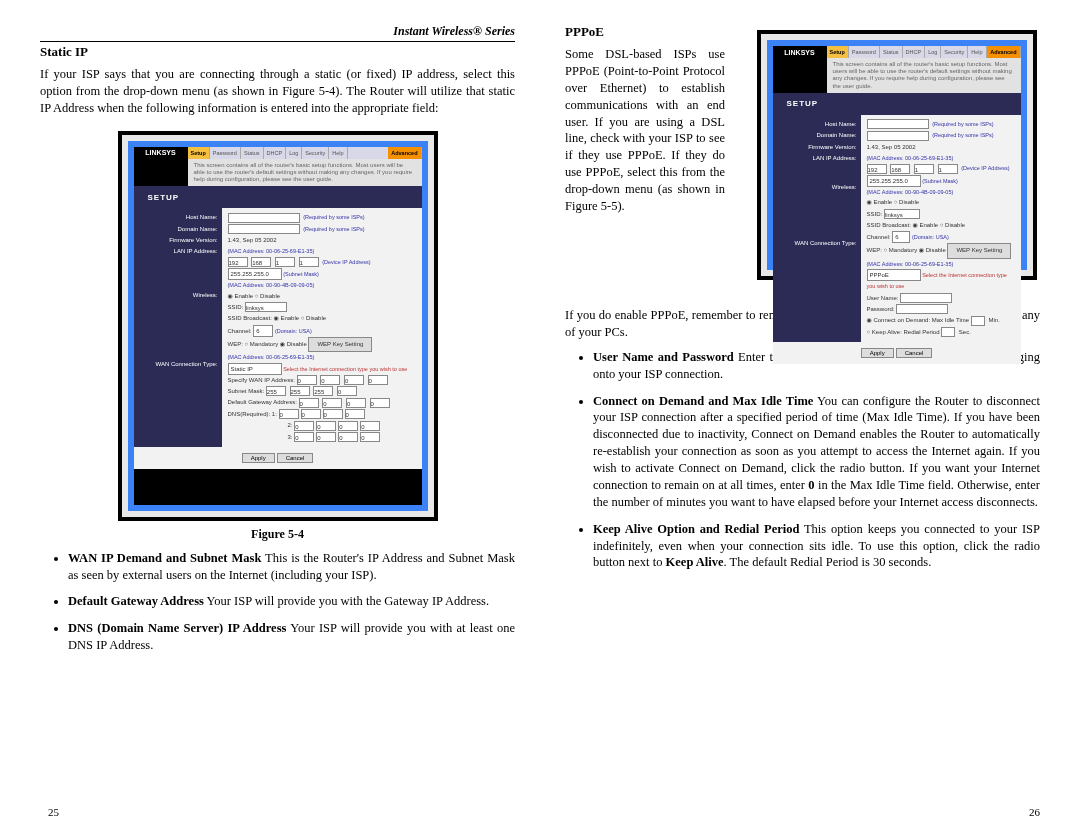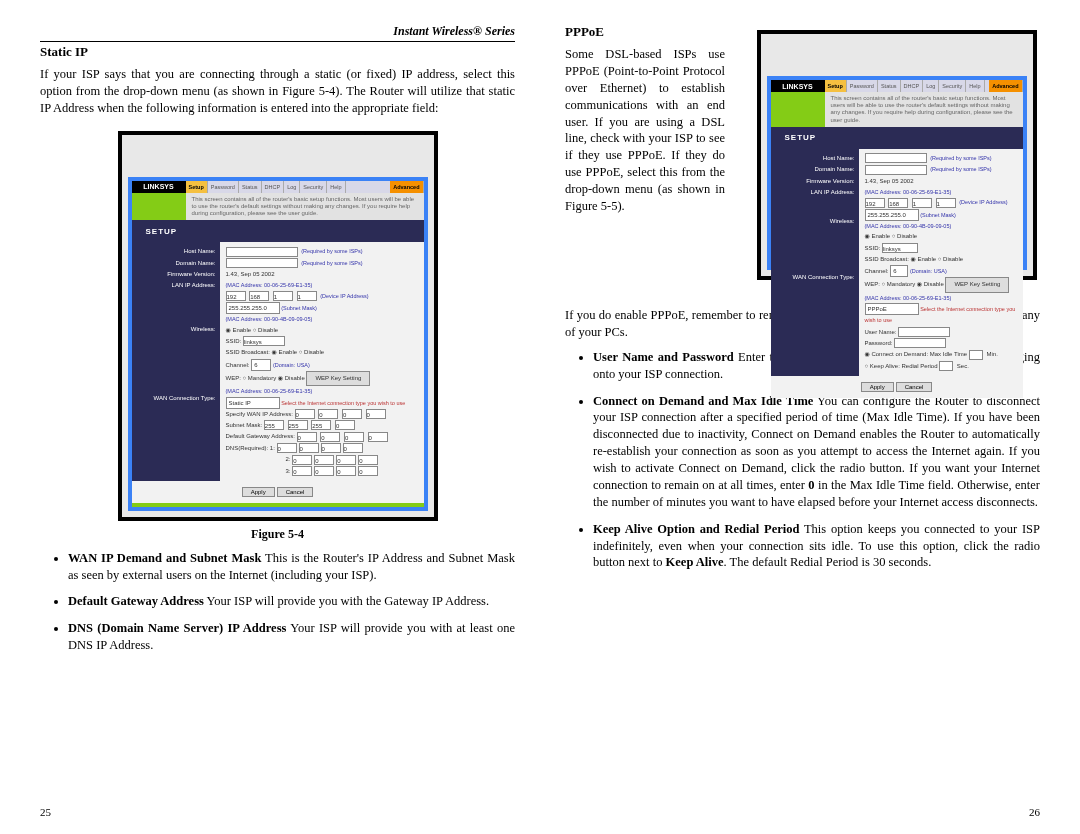--- a/index.html
+++ b/index.html
@@ -55,41 +55,40 @@
     line-height: 1.35;
     text-align: justify;
   }
   ul.bullets li { margin-bottom: 10px; }
   .b { font-weight: bold; }
   .page-no {
     position: absolute;
     bottom: -4px;
     font-size: 11px;
   }
-  .pn-left  { left: 0; }
+  .pn-left  { left: 8px; }
   .pn-right { right: 0; }
 
   
   .shot-wrap { display:flex; justify-content:center; margin:6px 0 2px 0; }
   .shot {
     border: 4px solid #000;
     background: #e8e8e8;
     font-family: Verdana, Arial, sans-serif;
     font-size: 7px;
     color: #000;
     box-sizing: border-box;
     position: relative;
   }
   .shot-large { width: 320px; height: 390px; }
   .shot-small { width: 280px; height: 250px; }
   .shot-inner {
     position:absolute; inset:6px;
-    border:4px solid #3b82f6;
-    background:#84cc16;
-    margin-top:36px;
+    border:6px solid #3b82f6;
+    background:#000000;
   }
   .tabbar {
     height:12px; background:#d8d8e8; display:flex;
   }
   .brandcell {
     width:54px; background:#000; color:#fff; font-weight:bold;
     display:flex; align-items:center; justify-content:center; font-size:7px;
   }
   .tab {
     border-right:1px solid #aaa; padding:0 3px; display:flex;align-items:center;

